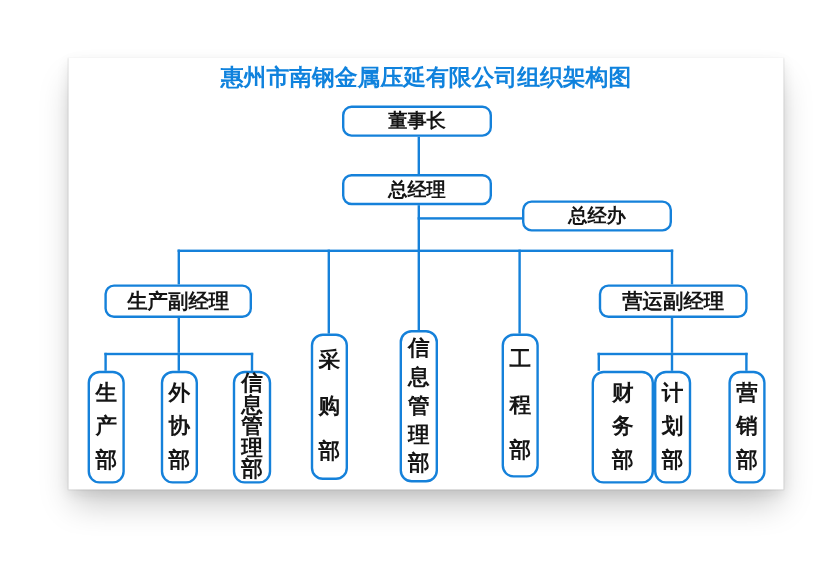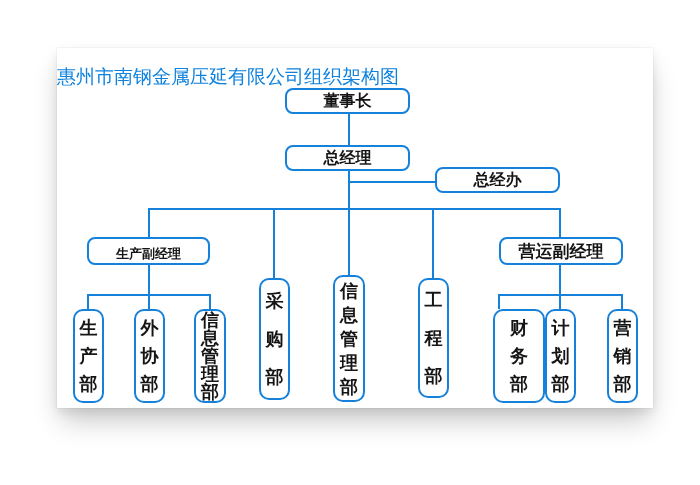--- a/index.html
+++ b/index.html
@@ -10,22 +10,22 @@
   }
   *{box-sizing:border-box;margin:0;padding:0;}
   html,body{width:700px;height:485px;background:#ffffff;overflow:hidden;
     font-family:"DejaVu Sans","Liberation Sans",sans-serif;}
   .card{
     position:absolute;left:57px;top:48px;width:596px;height:360px;
     background:var(--box-bg);
     box-shadow:0 0 1px rgba(0,0,0,.18),0 4px 10px rgba(0,0,0,.08),0 16px 26px -4px rgba(0,0,0,.22);
   }
   .chart-title{
-    position:absolute;left:0;top:4px;width:100%;text-align:left;
-    font-size:19px;font-weight:normal;color:var(--title);letter-spacing:0;margin-top:12px;
+    position:absolute;left:0;top:4px;width:100%;text-align:center;
+    font-size:19px;font-weight:bold;color:var(--title);letter-spacing:0;
   }
   .hbox{
     position:absolute;display:flex;align-items:flex-end;justify-content:center;
     border:2px solid var(--line);border-radius:8px;background:var(--box-bg);
     font-size:16px;font-weight:bold;color:var(--text);
   }
   .vbox{
     position:absolute;display:flex;align-items:center;justify-content:center;
     border:2px solid var(--line);border-radius:10px;background:var(--box-bg);
     color:var(--text);
@@ -72,21 +72,21 @@
     <span>董事长</span>
   </div>
 
   <div class="hbox" style="left:228px;top:97px;width:125px;height:26px">
     <span>总经理</span>
   </div>
   <div class="hbox" style="left:378px;top:119px;width:125px;height:26px">
     <span>总经办</span>
   </div>
 
-  <div class="hbox" style="left:30px;top:189px;width:123px;height:28px;font-size:13px">
+  <div class="hbox" style="left:30px;top:189px;width:123px;height:28px;font-size:17px">
     <span>生产副经理</span>
   </div>
   <div class="hbox" style="left:442px;top:189px;width:124px;height:28px;font-size:17px">
     <span>营运副经理</span>
   </div>
 
   <div class="vbox" style="left:16px;top:261px;width:31px;height:94px">
     <span class="vtext v3s">生产部</span>
   </div>
   <div class="vbox" style="left:77px;top:261px;width:31px;height:94px">

